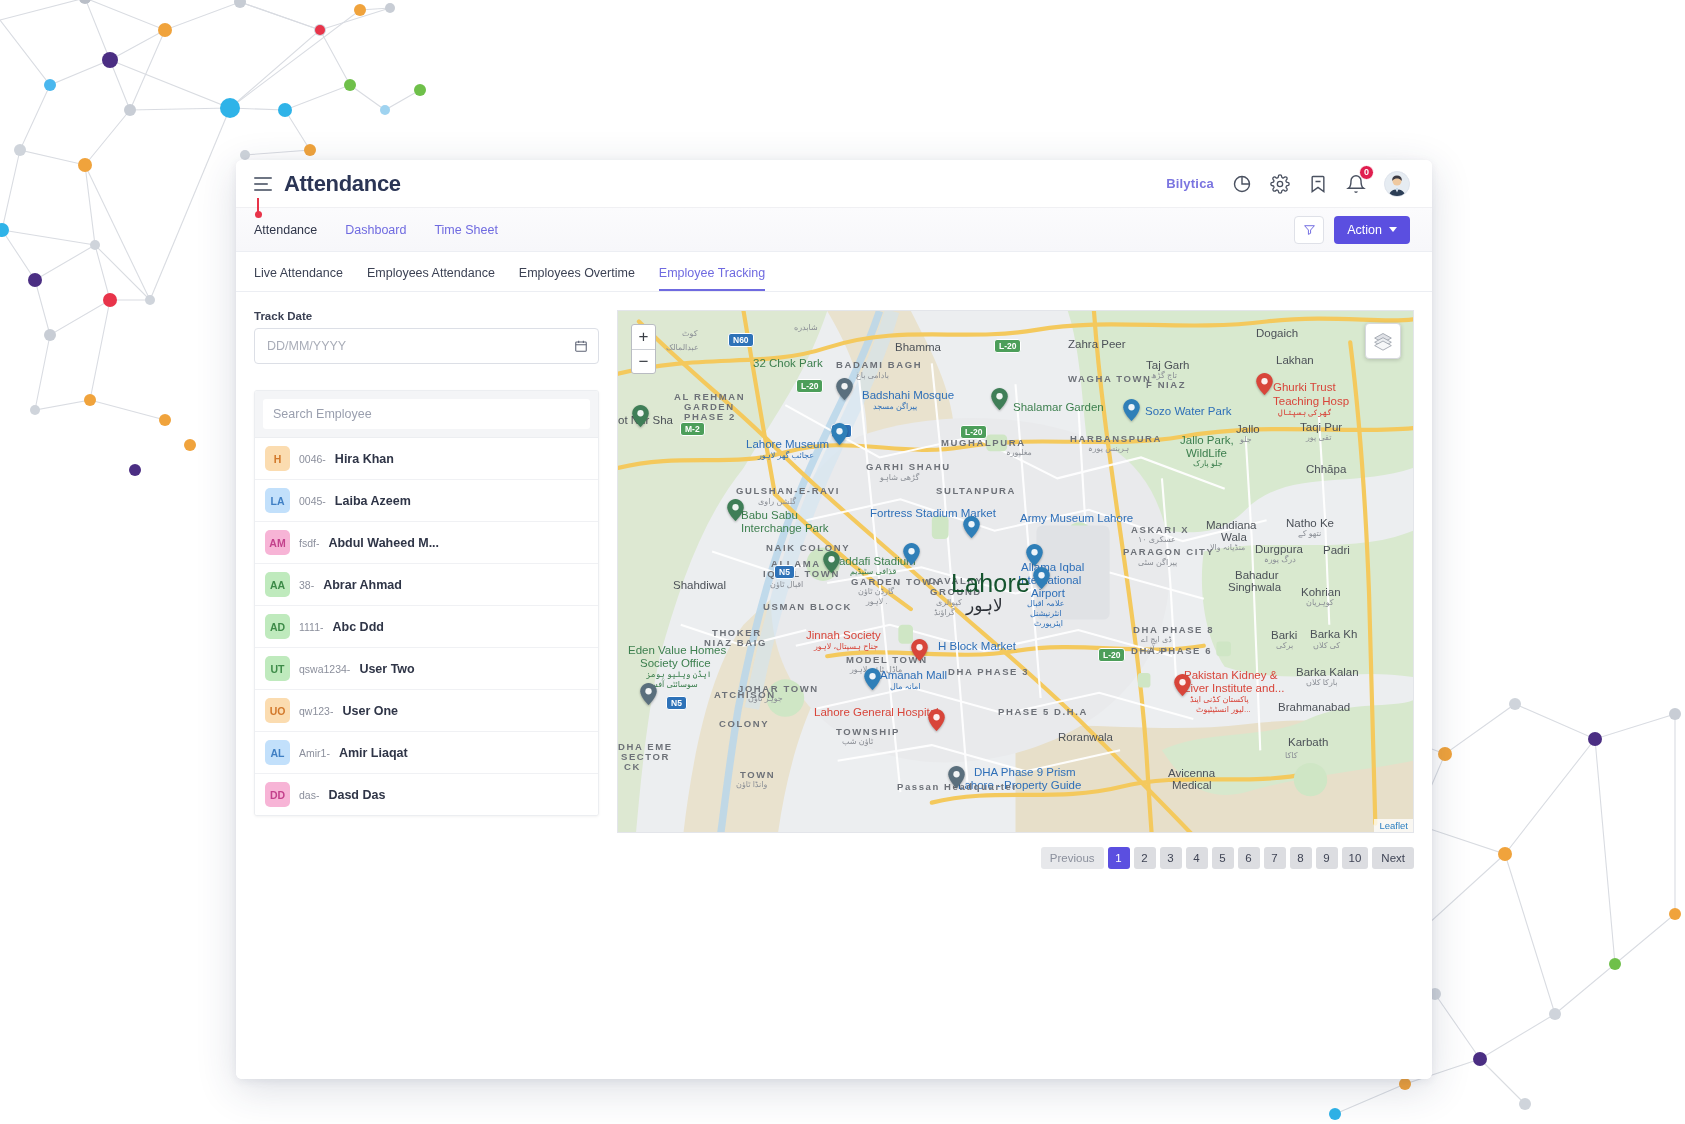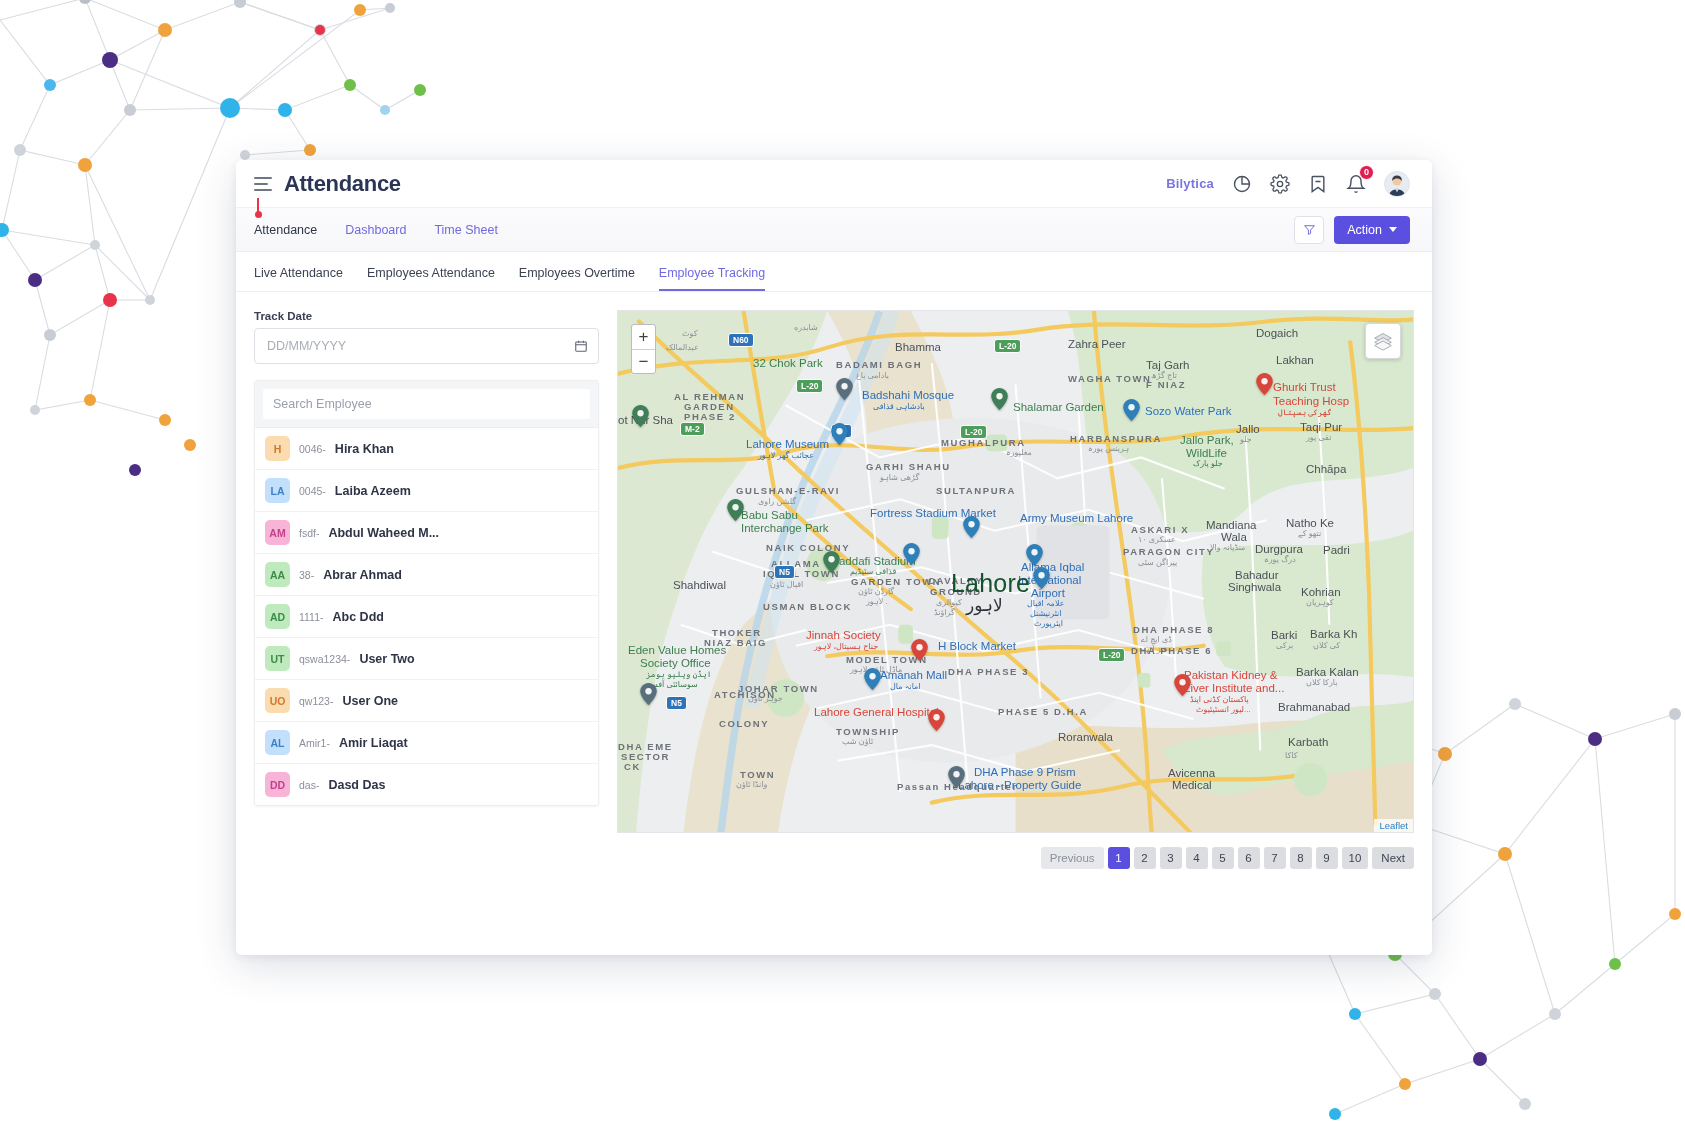--- a/index.html
+++ b/index.html
@@ -14,21 +14,21 @@
 
   
   .net { position:absolute; pointer-events:none; }
   .net-tl { left:-10px; top:-10px; width:460px; height:520px; }
   .net-br { right:-10px; bottom:-10px; width:420px; height:470px; }
 
   
   .app-window {
     position:absolute;
     left:236px; top:160px;
-    width:1196px; height:795px;
+    width:1196px; height:919px;
     background:#fff;
     border-radius:6px;
     box-shadow: 0 10px 40px rgba(40,50,90,.16), 0 2px 8px rgba(40,50,90,.08);
     overflow:hidden;
     display:flex; flex-direction:column;
   }
 
   
   .topbar {
     height:48px; flex:0 0 48px;
@@ -124,21 +124,21 @@
   }
   .date-input {
     border:none; outline:none; flex:1; height:100%;
     font-size:12.5px; color:#3b4154; background:transparent;
     font-family:"Liberation Sans", sans-serif;
   }
   .date-input::placeholder { color:#a9adb8; }
   .cal-icon { width:14px;height:14px;color:#5d6374; cursor:pointer;}
 
   .emp-panel {
-    margin-top:16px;
+    margin-top:26px;
     border:1px solid #eceef1;
     border-radius:3px;
     box-shadow:0 1px 3px rgba(0,0,0,.05);
     background:#fff;
     overflow:hidden;
   }
   .search-row { background:#f4f5f7; padding:8px; }
   .search-input {
     width:100%; height:30px; border:none; outline:none;
     background:#fff; border-radius:3px;
@@ -542,21 +542,21 @@
             <div class="mlbl m-area-ur" style="left: 64px; top: 18px;">کوٹ</div>
             <div class="mlbl m-area-ur" style="left: 48px; top: 32px;">عبدالمالک</div>
             <div class="mlbl m-poi-green" style="left: 135px; top: 46px;">32 Chok Park</div>
             <div class="mlbl m-area" style="left: 218px; top: 48px;">BADAMI BAGH</div>
             <div class="mlbl m-area-ur" style="left: 238px; top: 60px;">بادامی باغ</div>
             <div class="mlbl m-area" style="left: 450px; top: 62px;">WAGHA TOWN</div>
             <div class="mlbl m-place" style="left: 528px; top: 48px;">Taj Garh</div>
             <div class="mlbl m-area-ur" style="left: 533px; top: 60px;">تاج گڑھ</div>
             <div class="mlbl m-place" style="left: 658px; top: 43px;">Lakhan</div>
             <div class="mlbl m-poi-blue" style="left: 244px; top: 78px;">Badshahi Mosque</div>
-            <div class="mlbl m-poi-sm-ur" style="left: 255px; top: 91px; color: rgb(46, 111, 184);">بادشاہی قذافی</div>
+            <div class="mlbl m-poi-sm-ur" style="left: 255px; top: 91px; color: rgb(46, 111, 184);">پیراگن مسجد</div>
             <div class="mlbl m-poi-green" style="left: 395px; top: 90px;">Shalamar Garden</div>
             <div class="mlbl m-poi-blue" style="left: 527px; top: 94px;">Sozo Water Park</div>
             <div class="mlbl m-poi-red" style="left: 655px; top: 70px;">Ghurki Trust</div>
             <div class="mlbl m-poi-red" style="left: 655px; top: 84px;">Teaching Hosp</div>
             <div class="mlbl m-poi-sm-ur" style="left: 660px; top: 97px; color: rgb(216, 69, 58);">گھرکی ہسپتال</div>
             <div class="mlbl m-area" style="left: 56px; top: 80px;">AL REHMAN</div>
             <div class="mlbl m-area" style="left: 66px; top: 90px;">GARDEN</div>
             <div class="mlbl m-area" style="left: 66px; top: 100px;">PHASE 2</div>
             <div class="mlbl m-place" style="left: 0px; top: 103px;">ot Nur Sha</div>
             <div class="mlbl m-area" style="left: 452px; top: 122px;">HARBANSPURA</div>

